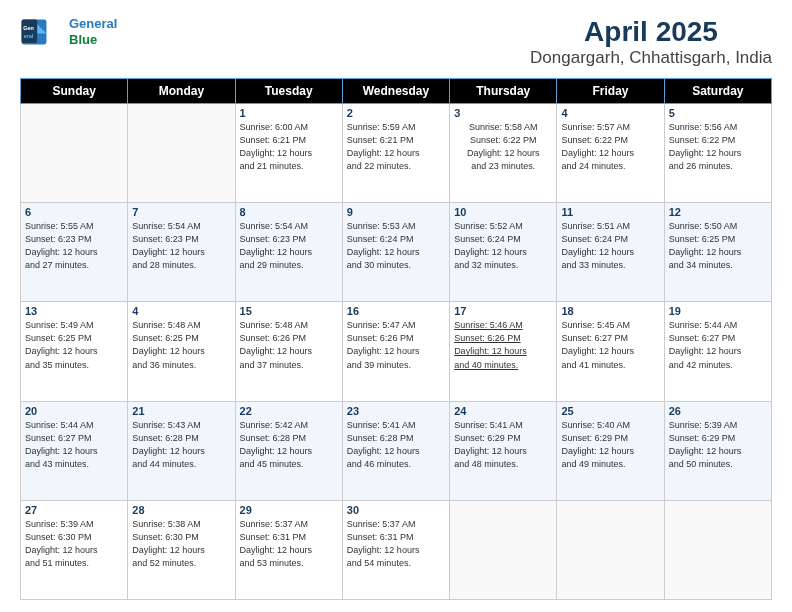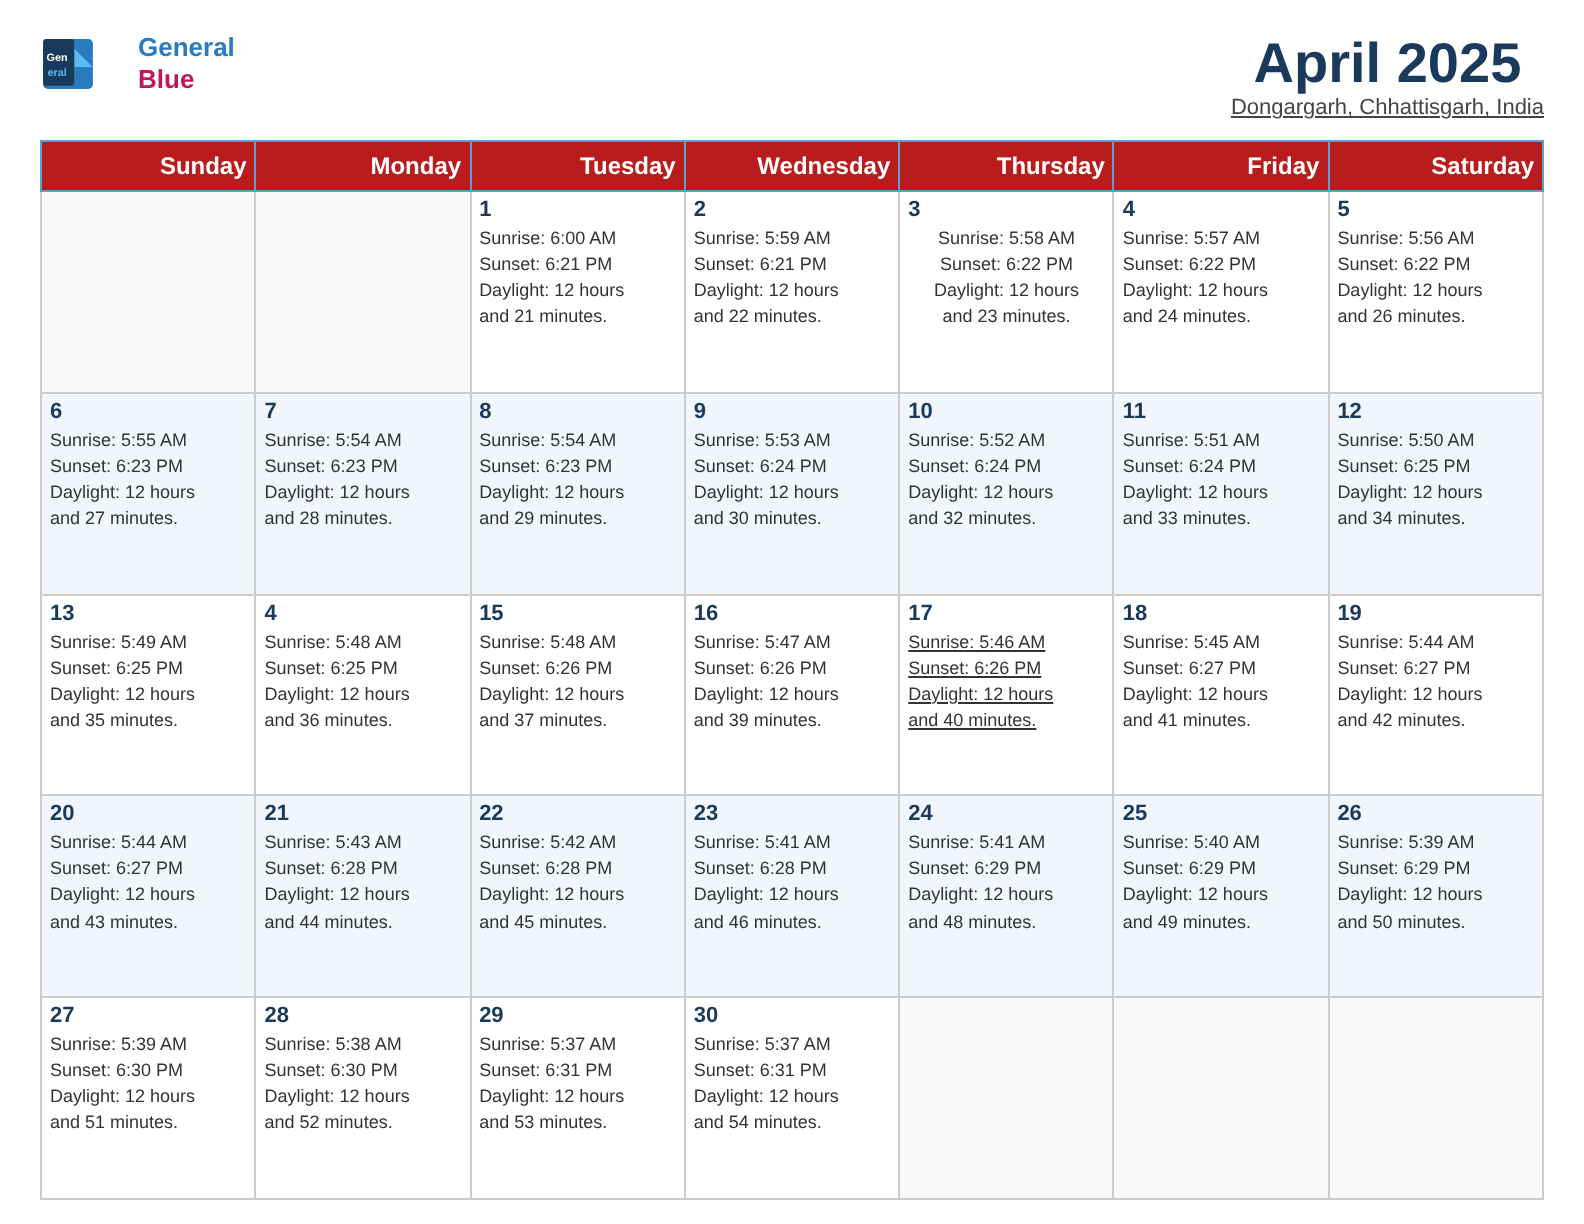--- a/index.html
+++ b/index.html
@@ -45,39 +45,38 @@
     .title-block {
       text-align: right;
     }
     .main-title {
       font-size: 28px;
       font-weight: bold;
       color: #1a3a5c;
       text-align: center;
     }
     .subtitle {
-      font-size: 11px;
+      font-size: 17px;
       color: #444;
-      text-decoration: underline;
     }
     .calendar {
       flex: 1;
       border: 1px solid #ccc;
       border-collapse: collapse;
       width: 100%;
       table-layout: fixed;
     }
     .calendar thead tr th {
-      background: #b91c1c;
+      background: #000000;
       color: #fff;
       font-size: 12px;
       font-weight: bold;
       padding: 5px 4px;
       border: 1px solid #5a9fd4;
-      text-align: right;
+      text-align: center;
     }
     .calendar tbody tr td {
       border: 1px solid #ccc;
       vertical-align: top;
       padding: 3px 4px;
       font-size: 9.5px;
       color: #333;
       height: 82px;
     }
     .calendar tbody tr:nth-child(odd) td {
@@ -110,21 +109,21 @@
       <svg class="logo-icon" viewBox="0 0 36 36">
         <rect x="2" y="2" width="32" height="32" rx="3" fill="#2a7abf"></rect>
         <polygon points="22,8 34,20 22,20" fill="#5ab8f5"></polygon>
         <rect x="2" y="2" width="20" height="30" rx="2" fill="#1a3a5c"></rect>
         <text x="11" y="16" font-size="7" fill="white" font-weight="bold" text-anchor="middle">Gen</text>
         <text x="11" y="26" font-size="7" fill="#5ab8f5" font-weight="bold" text-anchor="middle">eral</text>
       </svg>
       <div>
         <div class="logo-text">
           <span>General</span><br>
-          <span style="color:#be185d">Blue</span>
+          <span style="color:#15803d">Blue</span>
         </div>
       </div>
     </div>
     <div class="title-block">
       <div class="main-title">April 2025</div>
       <div class="subtitle">Dongargarh, Chhattisgarh, India</div>
     </div>
   </div>
 
   <table class="calendar">

